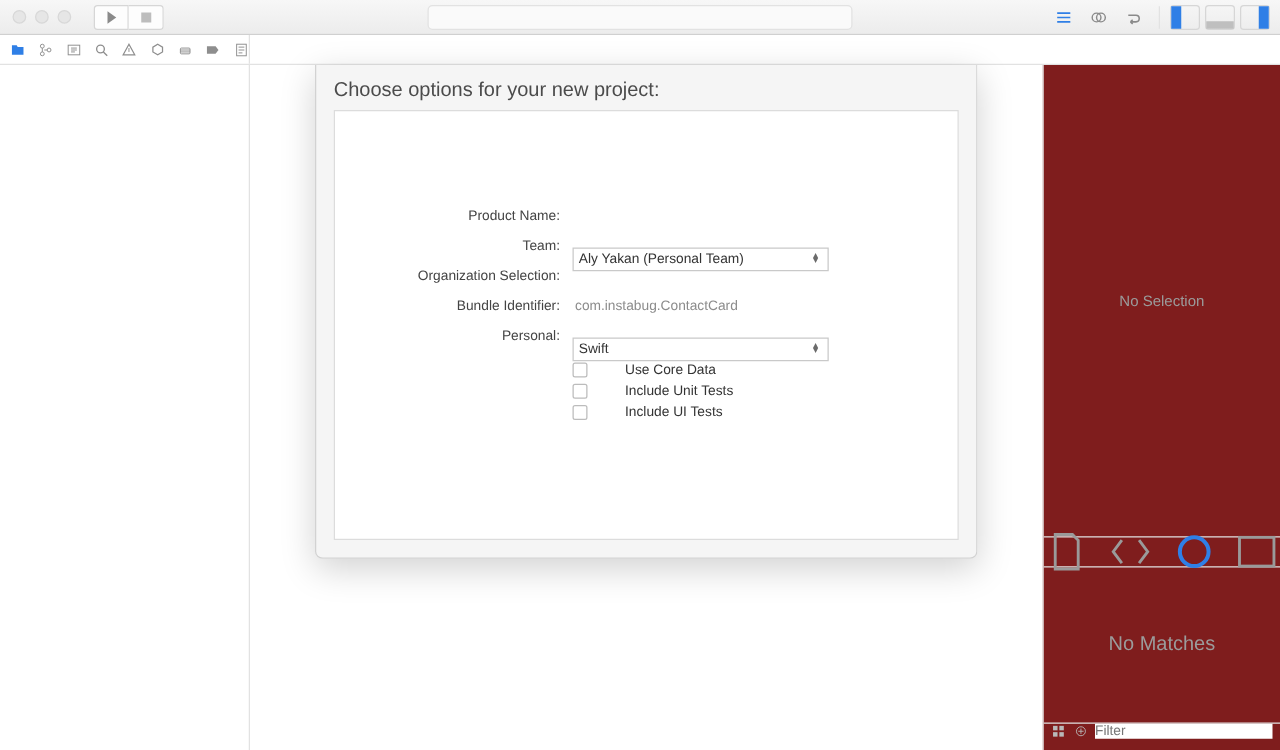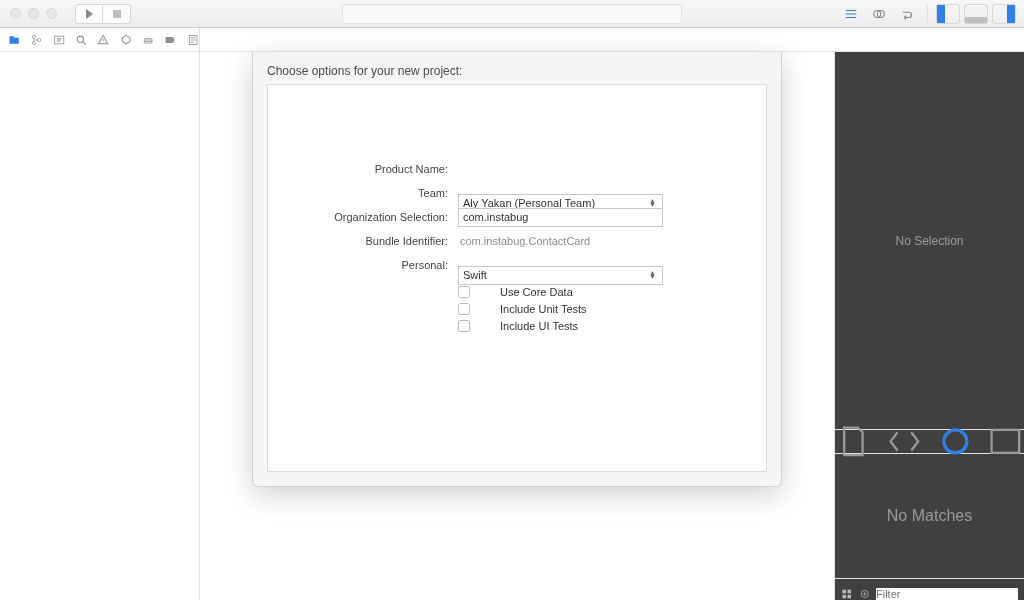--- a/index.html
+++ b/index.html
@@ -29,33 +29,33 @@
   .nav-left { width: 200px; display:flex; align-items:center; padding-left:8px; gap:10px; border-right:1px solid #e2e2e2; height:100%; }
   .nav-left svg, .nav-left .nicon { width:14px; height:14px; color:#8e8e8e; }
   .nav-left .nicon.active { color:#2f7fe6; }
   .nav-mid { display:flex; align-items:center; padding-left:6px; gap:6px; }
   .nav-right { margin-left:auto; display:flex; align-items:center; padding-right:8px; gap:10px; color:#939393;}
 
   
   .workspace { display:flex; height: calc(600px - 28px - 24px); }
   .left-pane { width: 200px; background:#fff; border-right:1px solid #e2e2e2; }
   .center-pane { flex:1; background:#fff; position:relative; display:flex; align-items:flex-start; justify-content:center; }
-  .right-pane { width:190px; background:#404040; border-left:1px solid #e2e2e2; display:flex; flex-direction:column; }
+  .right-pane { width:190px; background:#7f1d1d; border-left:1px solid #e2e2e2; display:flex; flex-direction:column; }
 
   .right-pane .inspect-top { flex: 0 0 378px; display:flex; align-items:center; justify-content:center; color:#9b9b9b; font-size:12px; border-bottom:1px solid #e2e2e2; }
   .lib-tabs { height:24px; border-bottom:1px solid #e2e2e2; display:flex; align-items:center; justify-content:center; gap:14px; color:#9a9a9a;}
   .lib-tabs .lt-active { color:#2f7fe6; }
   .lib-area { flex:1; display:flex; align-items:center; justify-content:center; color:#9b9b9b; font-size:16px; }
-  .lib-filter { height:22px; border-top:1px solid #e2e2e2; display:flex; align-items:flex-end; padding:0 6px; gap:6px; color:#b9b9b9;}
+  .lib-filter { height:22px; border-top:1px solid #e2e2e2; display:flex; align-items:flex-start; padding:0 6px; gap:6px; color:#b9b9b9;}
   .lib-filter input { border:none; outline:none; font-size:11px; flex:1; color:#9a9a9a;}
 
   
   .sheet { position:relative; width: 530px; background:#f5f5f5; border:1px solid #d2d2d2; border-top:none; border-radius: 0 0 6px 6px; box-shadow: 0 8px 28px rgba(0,0,0,.18); margin-top:0; }
-  .sheet-heading { padding: 12px 14px 6px; font-size:12px; color:#4b4b4b; }
-  .sheet-body { margin: 0 14px 14px; background:#fff; border:1px solid #dcdcdc; height: 388px; padding-top: 72px;}
+  .sheet-heading { padding: 12px 14px 6px; font-size:16px; color:#4b4b4b; }
+  .sheet-body { margin: 0 14px 14px; background:#fff; border:1px solid #dcdcdc; height: 344px; padding-top: 72px;}
   .form-row { display:flex; align-items:center; height: 24px; margin-bottom:0px;}
   .form-row label { width: 190px; text-align:right; padding-right:10px; color:#444;}
   .txt, .combo { width: 205px; height:19px; border:1px solid #c9c9c9; background:#fff; font-size:11px; padding:0 4px; color:#333;}
   .combo { display:flex; align-items:center; justify-content:space-between;margin-top:20px;}
   .combo .cheup { display:flex; flex-direction:column; line-height:4px; font-size:7px; color:#6b6b6b; padding-right:2px;}
   .ro-value { color:#8c8c8c; padding-left:2px; font-size:11px;}
   .chk-row { display:flex; align-items:center; padding-left:190px; height:17px;gap:24px;}
   .chk { width:12px; height:12px; border:1px solid #bcbcbc; margin-right:6px; border-radius:2px;}
   .sheet-buttons { display:flex; padding: 0 14px 14px; gap:10px;}
   .btn { height:22px; padding: 0 18px; background: linear-gradient(#fff,#f2f2f2); border:1px solid #c7c7c7; border-radius:4px; font-size:12px; display:flex; align-items:center; justify-content:center;}
@@ -196,21 +196,20 @@
           <label>Team:</label>
           <div class="combo">
             <span>Aly Yakan (Personal Team)</span>
             <span class="cheup">▲<br>▼</span>
           </div>
         </div>
 
 
         <div class="form-row">
           <label>Organization Selection:</label>
-          <input class="txt" value="com.instabug" style="">
         </div>
 
         <div class="form-row">
           <label>Bundle Identifier:</label>
           <span class="ro-value">com.instabug.ContactCard</span>
         </div>
 
         <div class="form-row">
           <label>Personal:</label>
           <div class="combo">

